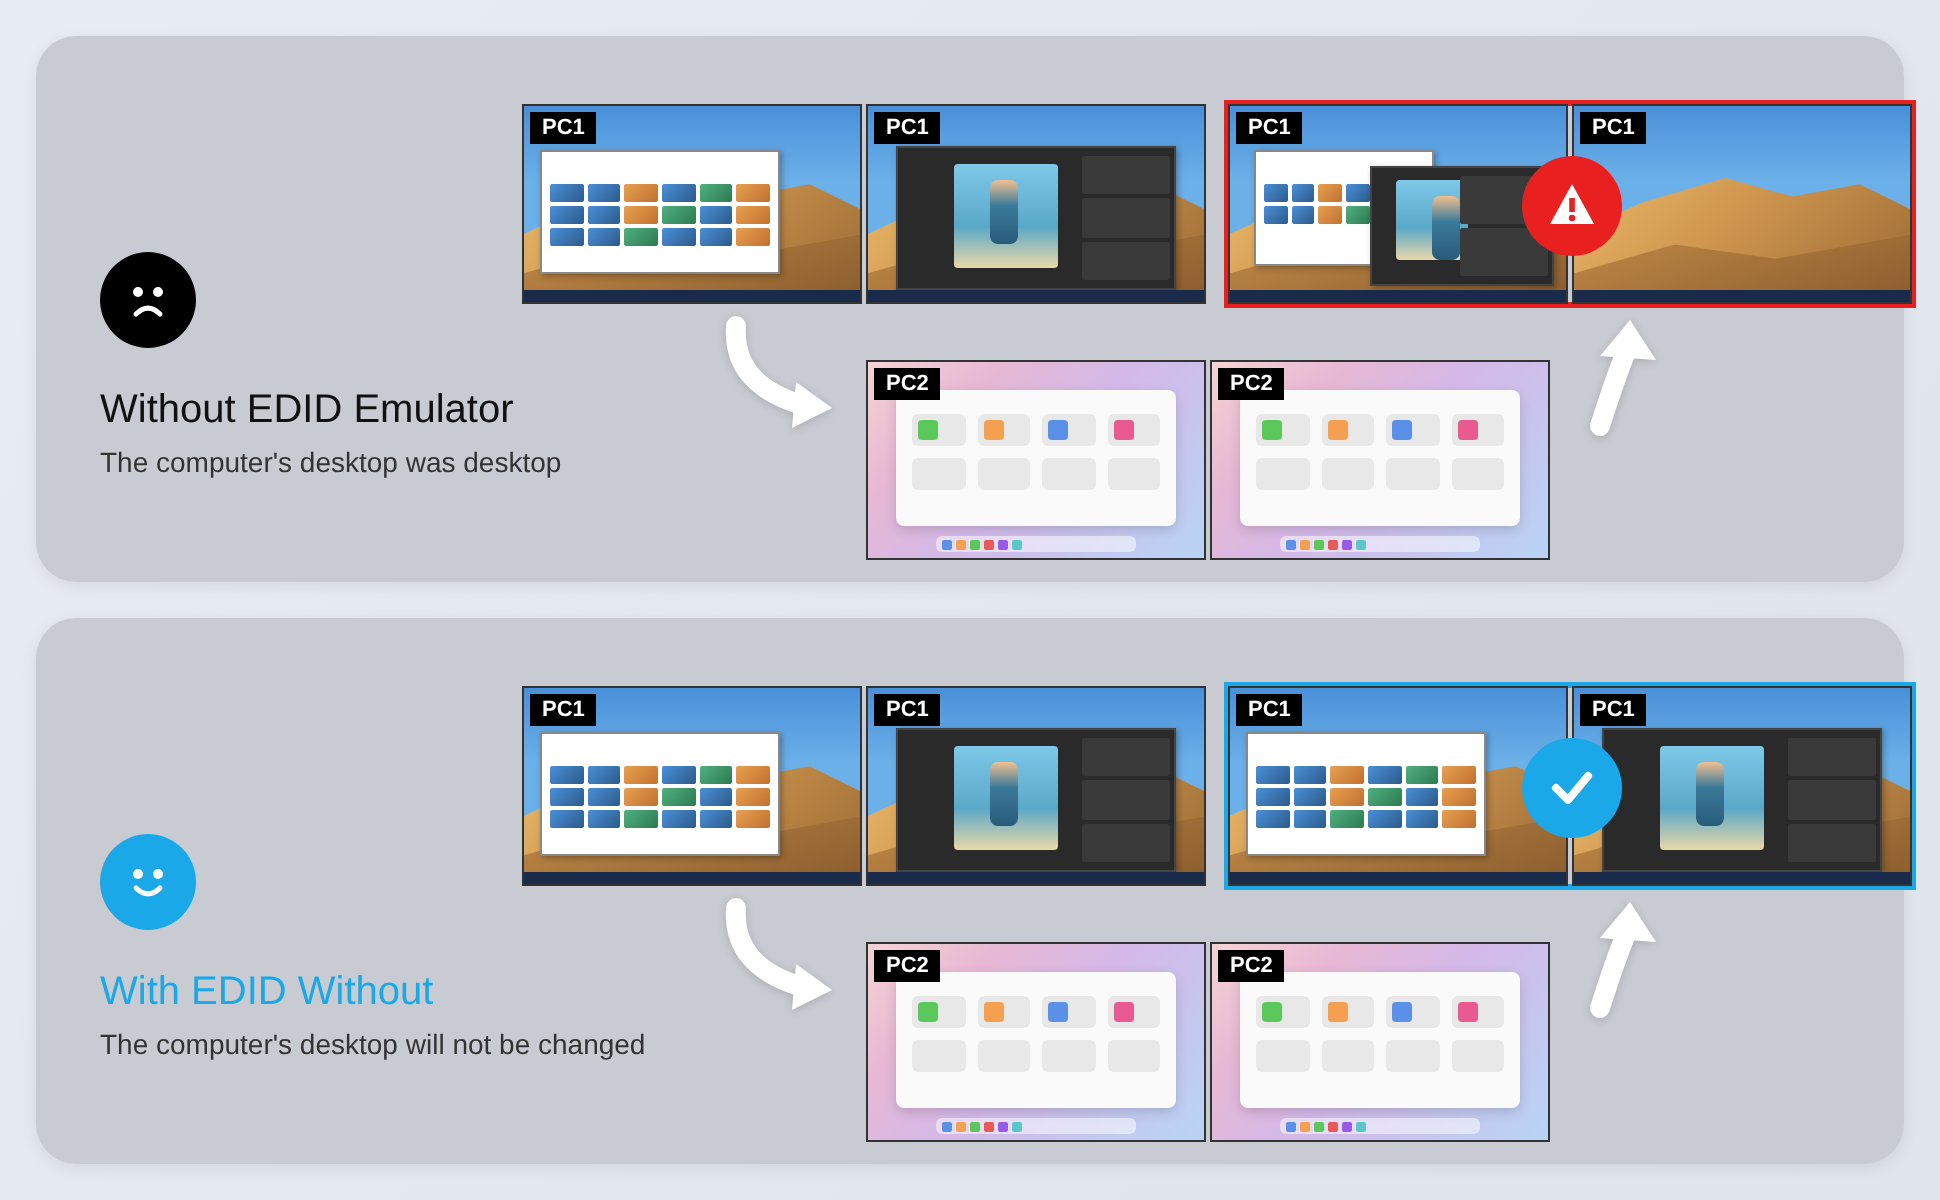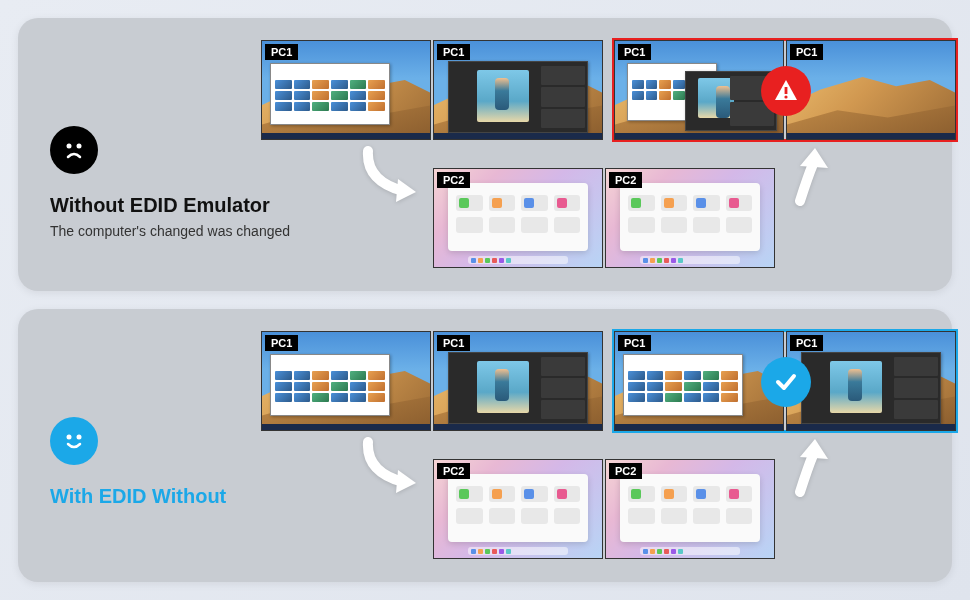--- a/index.html
+++ b/index.html
@@ -3,25 +3,25 @@
 <meta charset="utf-8">
 <style>
 *{margin:0;padding:0;box-sizing:border-box}
 body{width:970px;height:600px;background:linear-gradient(135deg,#e8ecf3 0%,#dfe4ed 100%);font-family:-apple-system,BlinkMacSystemFont,"Segoe UI",Arial,sans-serif;padding:18px 18px;display:flex;flex-direction:column;gap:18px}
 .panel{background:#c8ccd2;border-radius:20px;padding:30px 28px 24px 28px;height:273px;position:relative;box-shadow:0 2px 8px rgba(0,0,0,0.08)}
 .face{width:48px;height:48px;border-radius:50%;position:absolute;left:32px;top:108px;display:flex;align-items:center;justify-content:center}
 .face-sad{background:#000}
 .face-happy{background:#1ba8e8}
 .face svg{width:30px;height:30px}
 .texts{position:absolute;left:32px;top:176px}
-.title{font-size:20px;font-weight:700;margin-bottom:6px}
+.title{font-size:20px;font-weight:400;margin-bottom:6px}
 .title-dark{color:#111}
 .title-blue{color:#1ba8e8}
 .subtitle{font-size:14px;color:#333}
-.layout{position:absolute;left:0;top:0;width:100%;height:100%}
+.layout{position:absolute;left:0;top:12px;width:100%;height:100%}
 .monitor{position:absolute;width:170px;height:100px;border:1px solid #333;overflow:hidden;background:#d9a55b}
 .ml{position:absolute;left:3px;top:3px;background:#000;color:#fff;font-size:11px;font-weight:700;padding:2px 6px;z-index:10}
 .desert{position:absolute;inset:0;background:linear-gradient(180deg,#4a90d9 0%,#6bb0e8 38%,#6bb0e8 38%);}
 .dune{position:absolute;left:0;right:0;bottom:0;height:62px;background:linear-gradient(135deg,#e8b86a 0%,#d19850 40%,#9a6a35 100%);clip-path:polygon(0 45%,20% 20%,45% 0,65% 15%,85% 5%,100% 25%,100% 100%,0 100%)}
 .dune2{position:absolute;left:0;right:0;bottom:0;height:48px;background:linear-gradient(160deg,#c8904a 0%,#8a5d2e 100%);clip-path:polygon(0 70%,30% 40%, 60% 55%,100% 30%,100% 100%,0 100%)}
 .win{position:absolute;background:#fff;border:1px solid #888;box-shadow:1px 1px 3px rgba(0,0,0,0.3)}
 .win.explorer{left:8px;top:22px;width:120px;height:62px}
 .gridthumbs{position:absolute;left:4px;top:16px;right:4px;bottom:4px;display:grid;grid-template-columns:repeat(6,1fr);grid-auto-rows:9px;gap:2px}
 .gridthumbs div{background:linear-gradient(135deg,#4a90d9,#2d5a8a);border-radius:1px}
 .gridthumbs div:nth-child(3n){background:linear-gradient(135deg,#e8a050,#c07030)}
@@ -64,21 +64,21 @@
 <div class="panel">
   <div class="face face-sad">
     <svg viewBox="0 0 30 30">
         <circle cx="10" cy="11" r="2.5" fill="#fff"></circle>
         <circle cx="20" cy="11" r="2.5" fill="#fff"></circle>
         <path d="M9 22 Q15 16 21 22" stroke="#fff" stroke-width="2.5" fill="none" stroke-linecap="round"></path>
       </svg>
   </div>
   <div class="texts">
     <div class="title title-dark">Without EDID Emulator</div>
-    <div class="subtitle">The computer's changed was changed</div>
+    <div class="subtitle">The computer's desktop was desktop</div>
   </div>
   <div class="layout">
 
     <div class="monitor" style="left:243px;top:22px">
       <div class="desert">
           <div class="dune"></div>
           <div class="dune2"></div>
         </div>
       <div class="win explorer">
           <div class="gridthumbs">
@@ -239,20 +239,21 @@
 <div class="panel">
   <div class="face face-happy">
     <svg viewBox="0 0 30 30">
         <circle cx="10" cy="11" r="2.5" fill="#fff"></circle>
         <circle cx="20" cy="11" r="2.5" fill="#fff"></circle>
         <path d="M9 18 Q15 24 21 18" stroke="#fff" stroke-width="2.5" fill="none" stroke-linecap="round"></path>
       </svg>
   </div>
   <div class="texts">
     <div class="title title-blue">With EDID Without</div>
+    <div class="subtitle">The computer's desktop will not be changed</div>
   </div>
   <div class="layout">
 
     <div class="monitor" style="left:243px;top:22px">
       <div class="desert">
           <div class="dune"></div>
           <div class="dune2"></div>
         </div>
       <div class="win explorer">
           <div class="gridthumbs">

